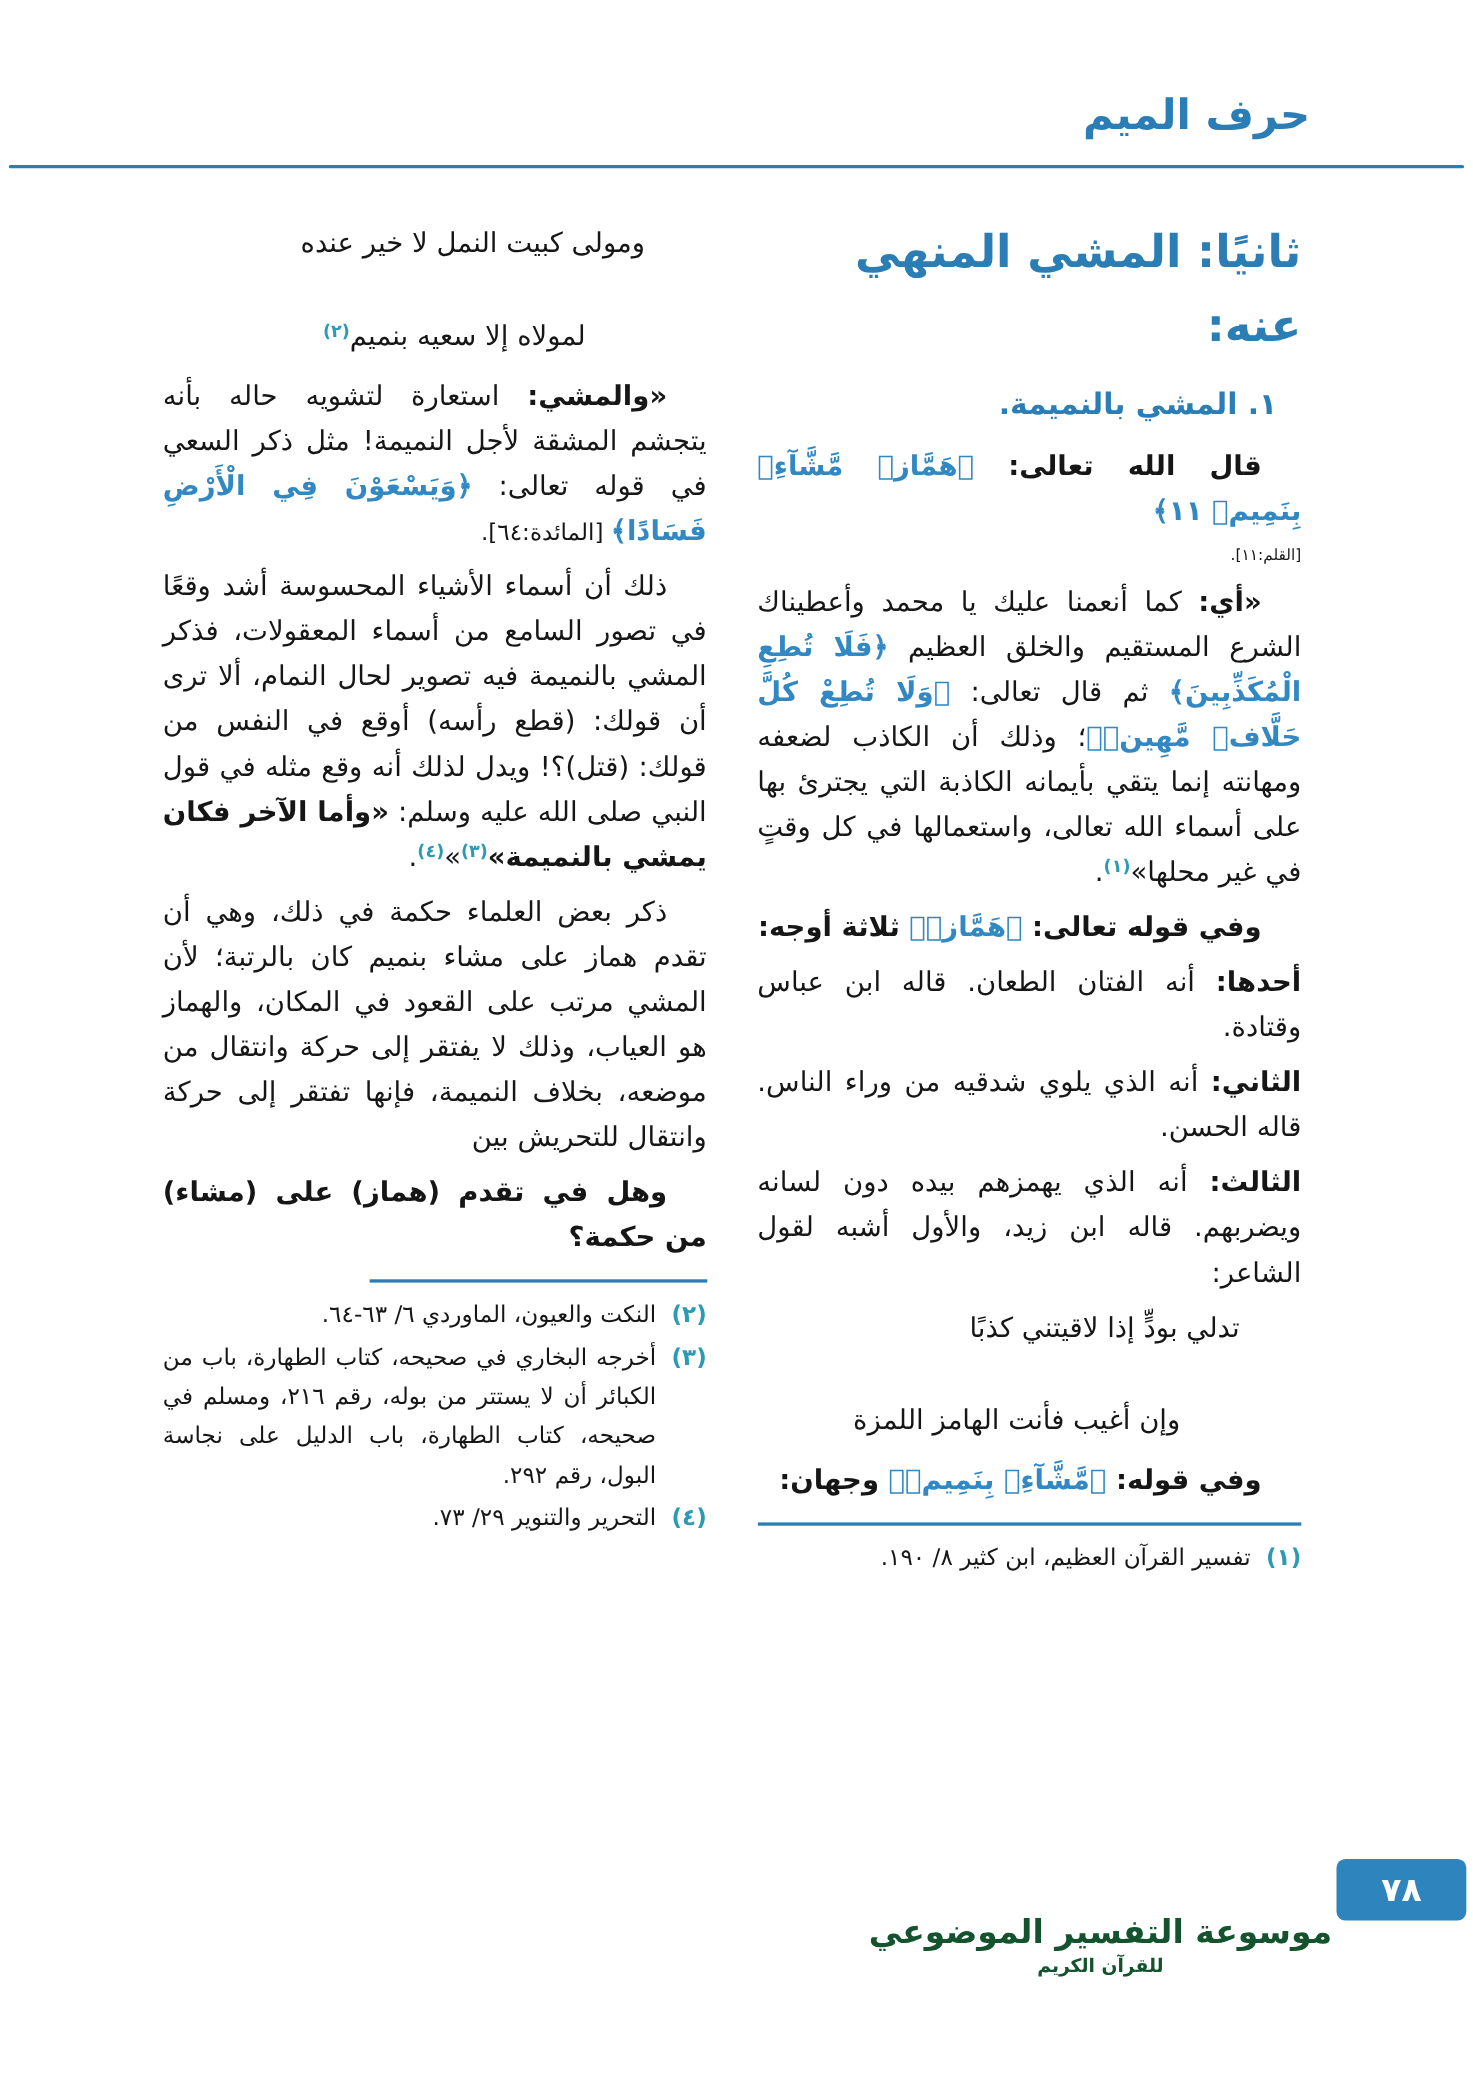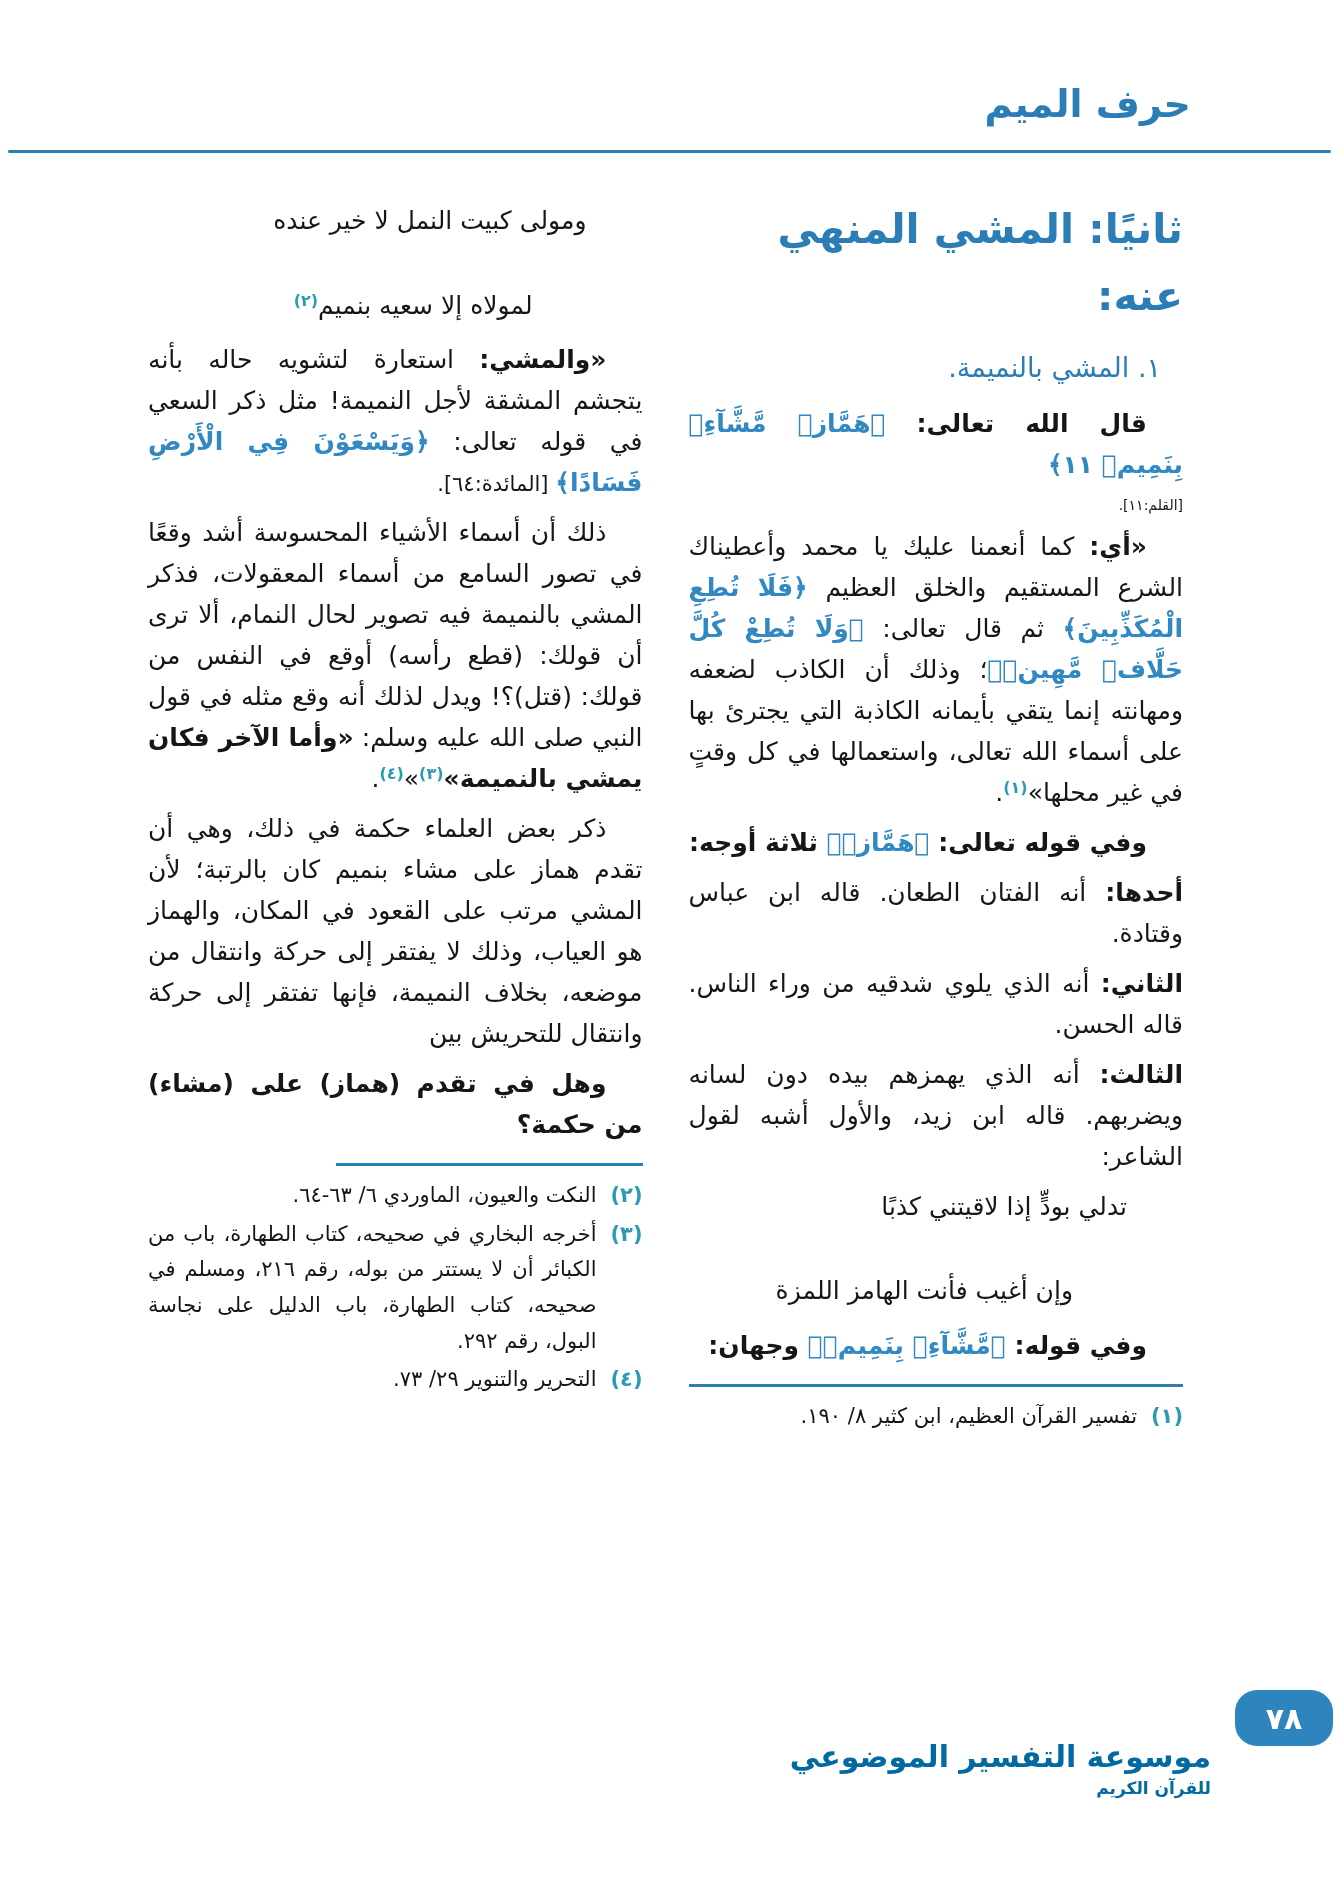--- a/index.html
+++ b/index.html
@@ -22,47 +22,47 @@
     height:3px; background:#2b7db5; border-radius:2px;
   }
   .columns {
     position:absolute; top:196px; right:156px; left:148px;
     display:flex; gap:46px; align-items:flex-start;
   }
   .col { flex:1; font-size:25px; line-height:1.64; text-align:justify; }
   .col p { margin:0 0 9px; }
   .indent { text-indent:36px; }
   .h-main { color:#2b7db5; font-size:41px; font-weight:700; margin:0 0 16px; text-align:right; }
-  .h-sub  { color:#2b7db5; font-size:27px; font-weight:400; margin:0 0 12px; text-align:right; text-indent:22px; }
+  .h-sub  { color:#2b7db5; font-size:27px; font-weight:700; margin:0 0 12px; text-align:right; text-indent:22px; }
   .quran { color:#3188c2; font-weight:700; }
   .lead  { font-weight:700; }
   .hadith { font-weight:700; }
   .fnref { color:#2b9bb3; font-size:16px; vertical-align:8px; font-weight:700; }
   .ayah-ref { font-size:14px; margin:0 0 12px; text-indent:0; }
   .poetry { margin:4px 0 12px; line-height:1.7; }
   .poetry .pl1 { padding-right:56px; }
   .poetry .pl2 { padding-right:110px;margin-top:42px; }
   .fn-sep {
     height:0; border-top:3px solid #2b7db5; margin:18px 0 12px;
   }
   .fn-sep.partial { width:62%; }
   .footnotes { font-size:21px; line-height:1.7; }
   .fn { display:flex; gap:10px; margin-bottom:3px; }
   .fn-marker { color:#2b9bb3; font-weight:700; white-space:nowrap; min-width:36px; }
   .fn-text { flex:1; text-align:justify; }
   .logo {
     position:absolute; right:128px; bottom:92px;
-    color:#0369a1;
+    text-align:center; color:#14532d;
   }
   .logo .l1 { font-size:30px; font-weight:700; letter-spacing:-1px; }
   .logo .l2 { font-size:17px; font-weight:700; margin-top:4px; }
   .page-badge {
     position:absolute; right:6px; bottom:144px;
-    width:98px; height:56px;
-    background:#2e84bd; border-radius:22px;
+    width:118px; height:56px;
+    background:#2e84bd; border-radius:8px;
     color:#ffffff; font-size:30px; font-weight:700;
     display:flex; align-items:center; justify-content:center;
   }
 </style>
 </head>
 <body>
 
 <div class="page">
 
   <div class="header-title">حرف الميم</div>

